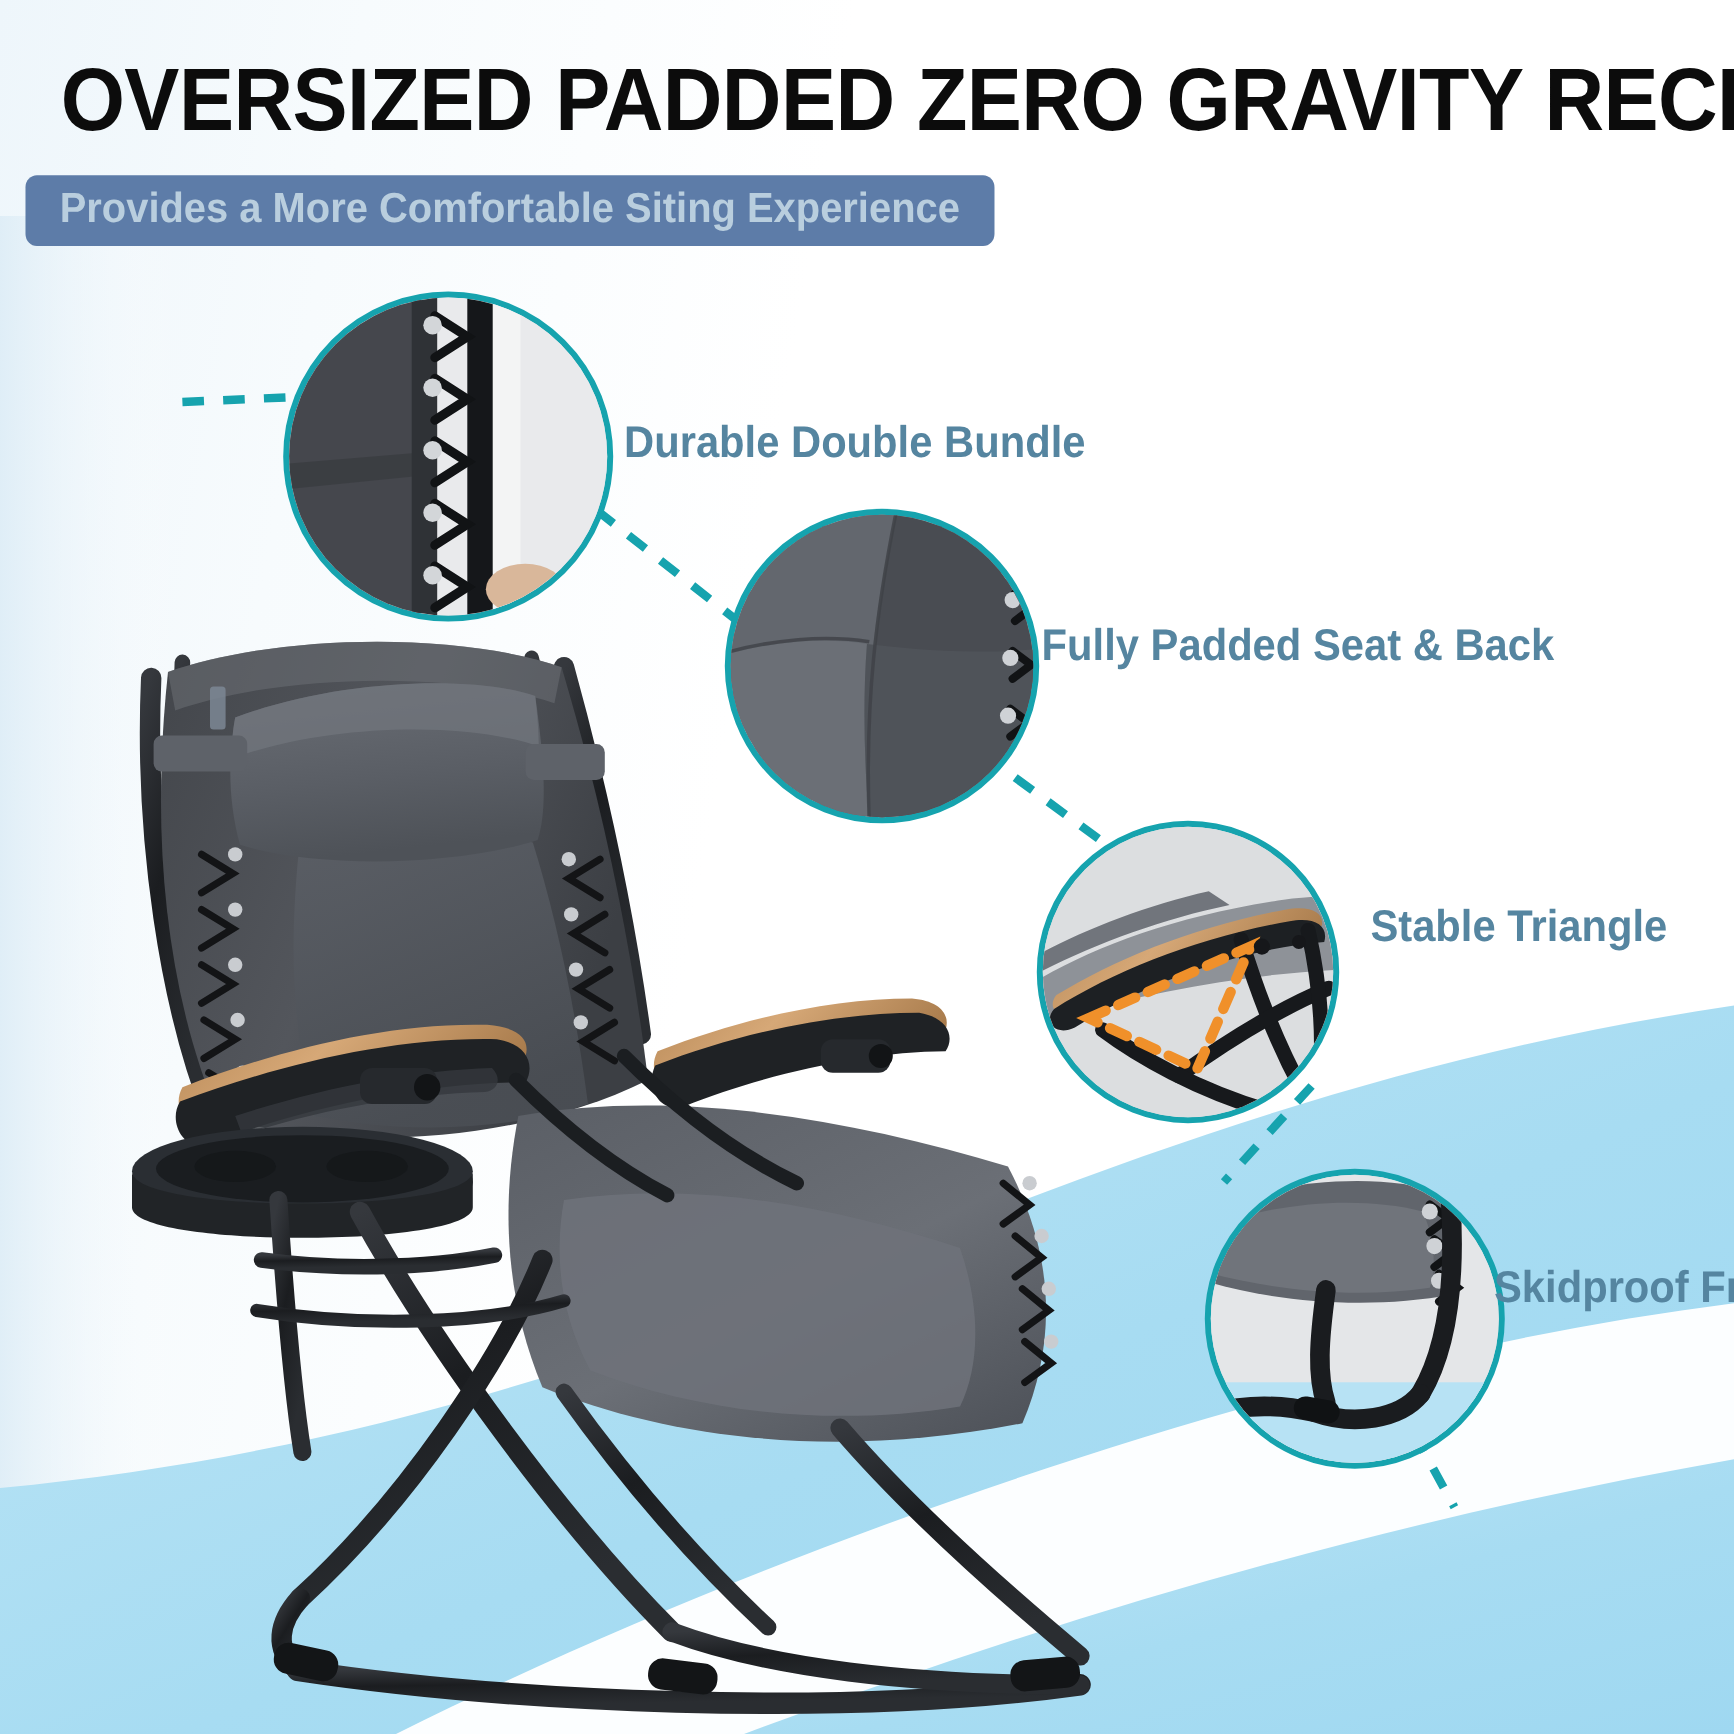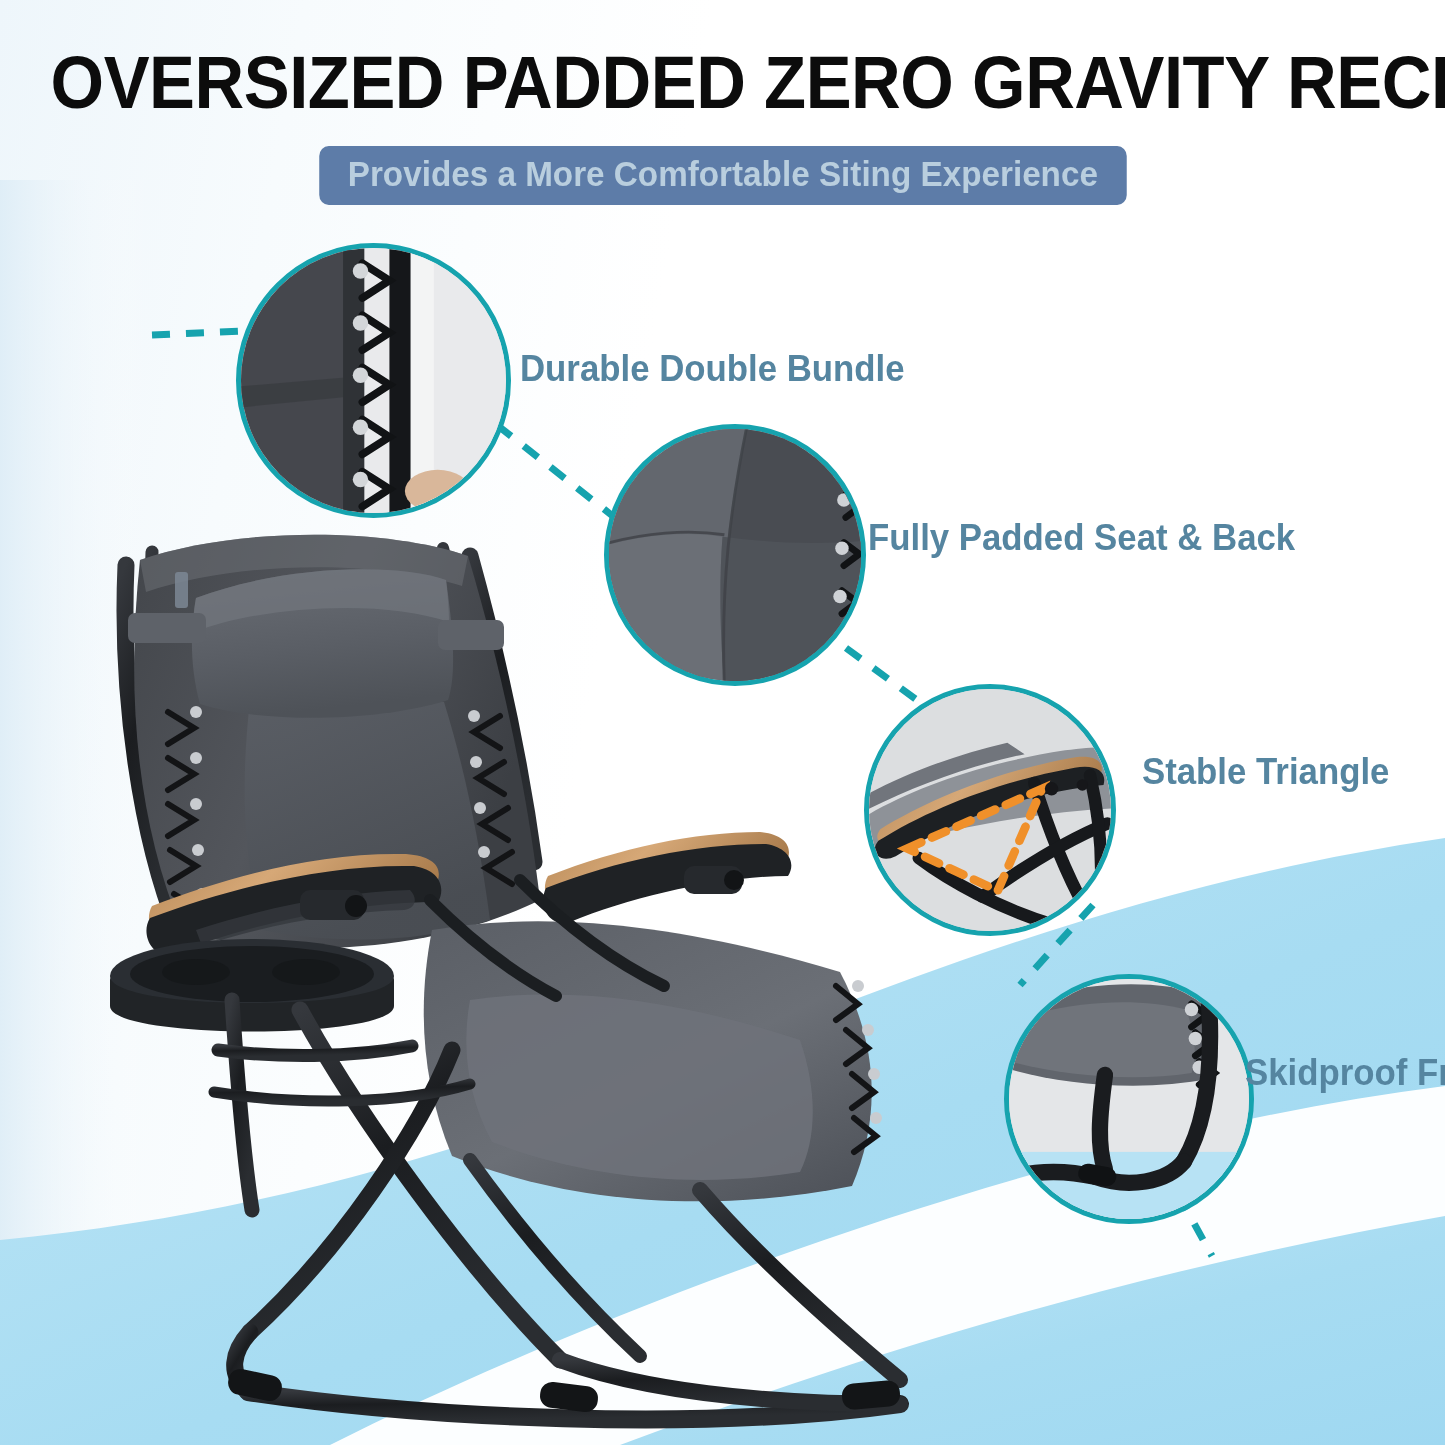--- a/index.html
+++ b/index.html
@@ -20,21 +20,21 @@
   .title{
     position:absolute;left:0;right:0;top:44px;
     text-align:center;
     font-size:74px;line-height:78px;
     font-weight:700;letter-spacing:-0.5px;
     color:#0c0c0c;
     transform:scaleX(0.93);
     font-family:"Liberation Sans", sans-serif;
     white-space:nowrap;
   }
-  .subtitle-wrap{position:absolute;left:0;right:0;top:146px;display:flex;justify-content:center;}
+  .subtitle-wrap{position:absolute;left:0;right:0;top:146px;display:flex;justify-content:flex-start;}
   .subtitle{
     background:#5d7ca8;
     border-radius:10px;
     padding:9px 30px 12px 30px;
     color:#b9cede;
     font-size:35px;line-height:38px;
     font-weight:700;
     transform:scaleX(0.95);
     white-space:nowrap;
     font-family:"Liberation Sans", sans-serif;

